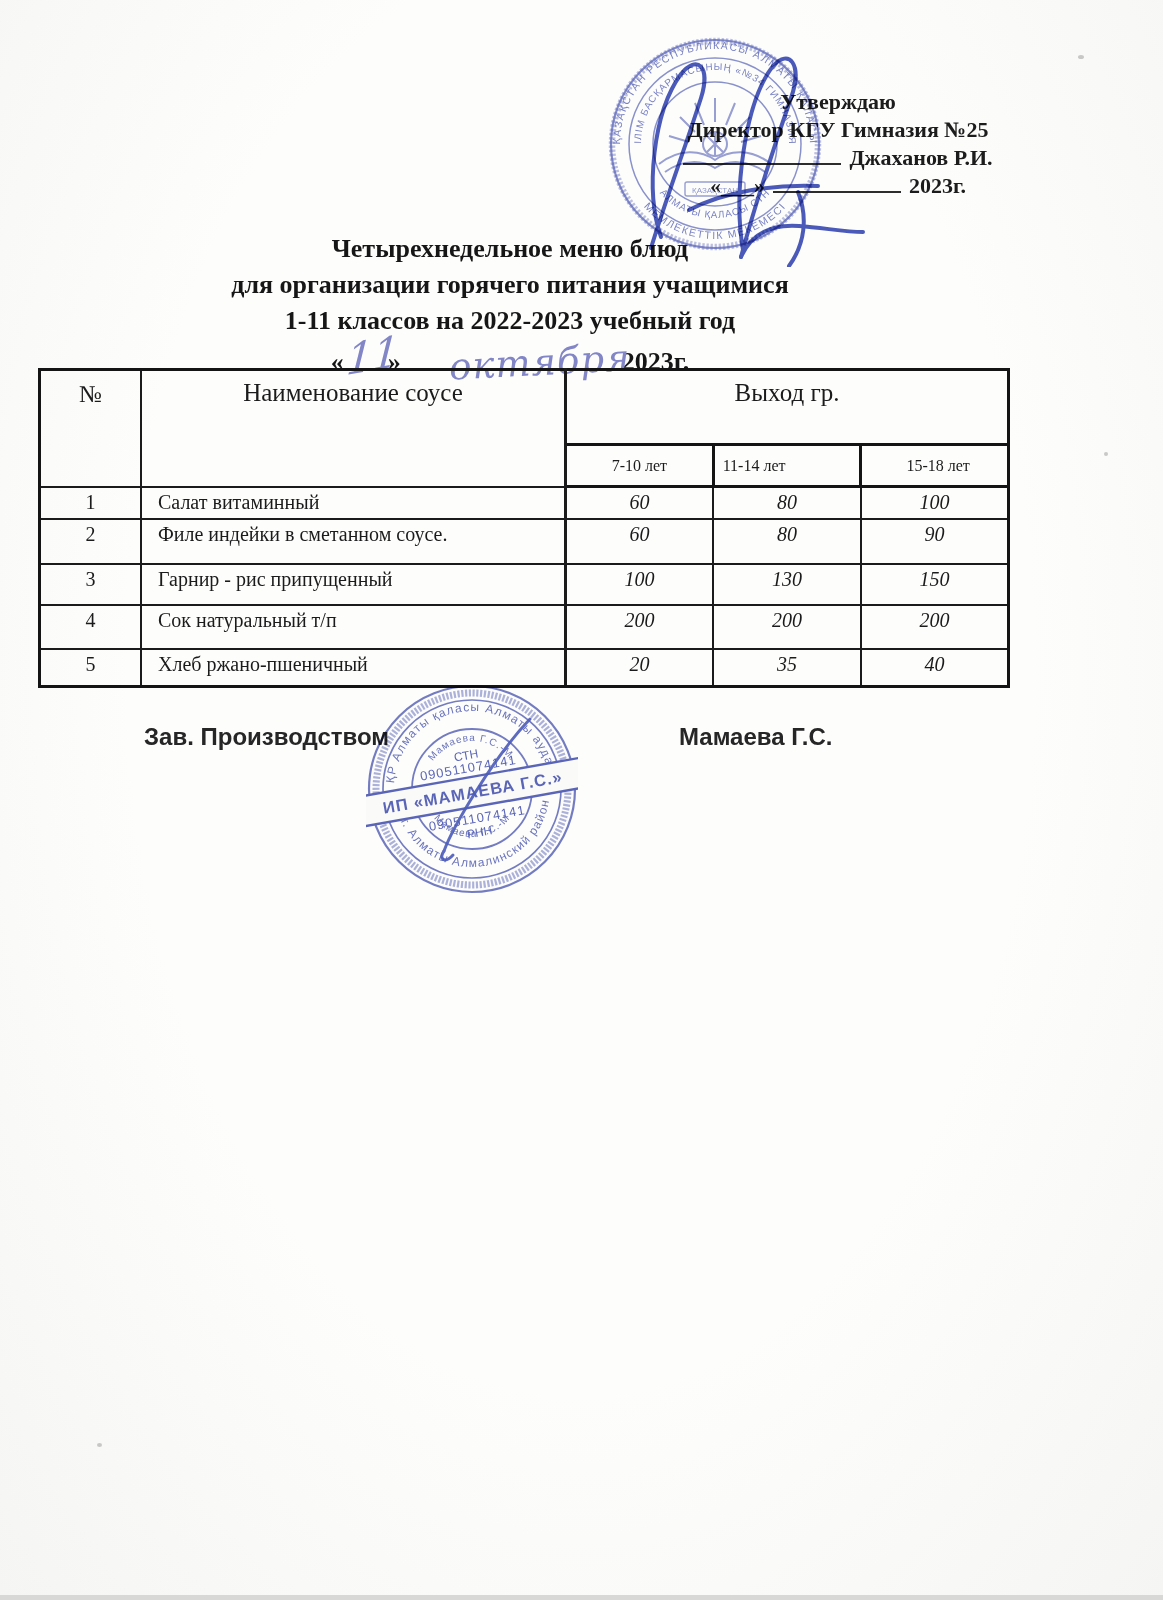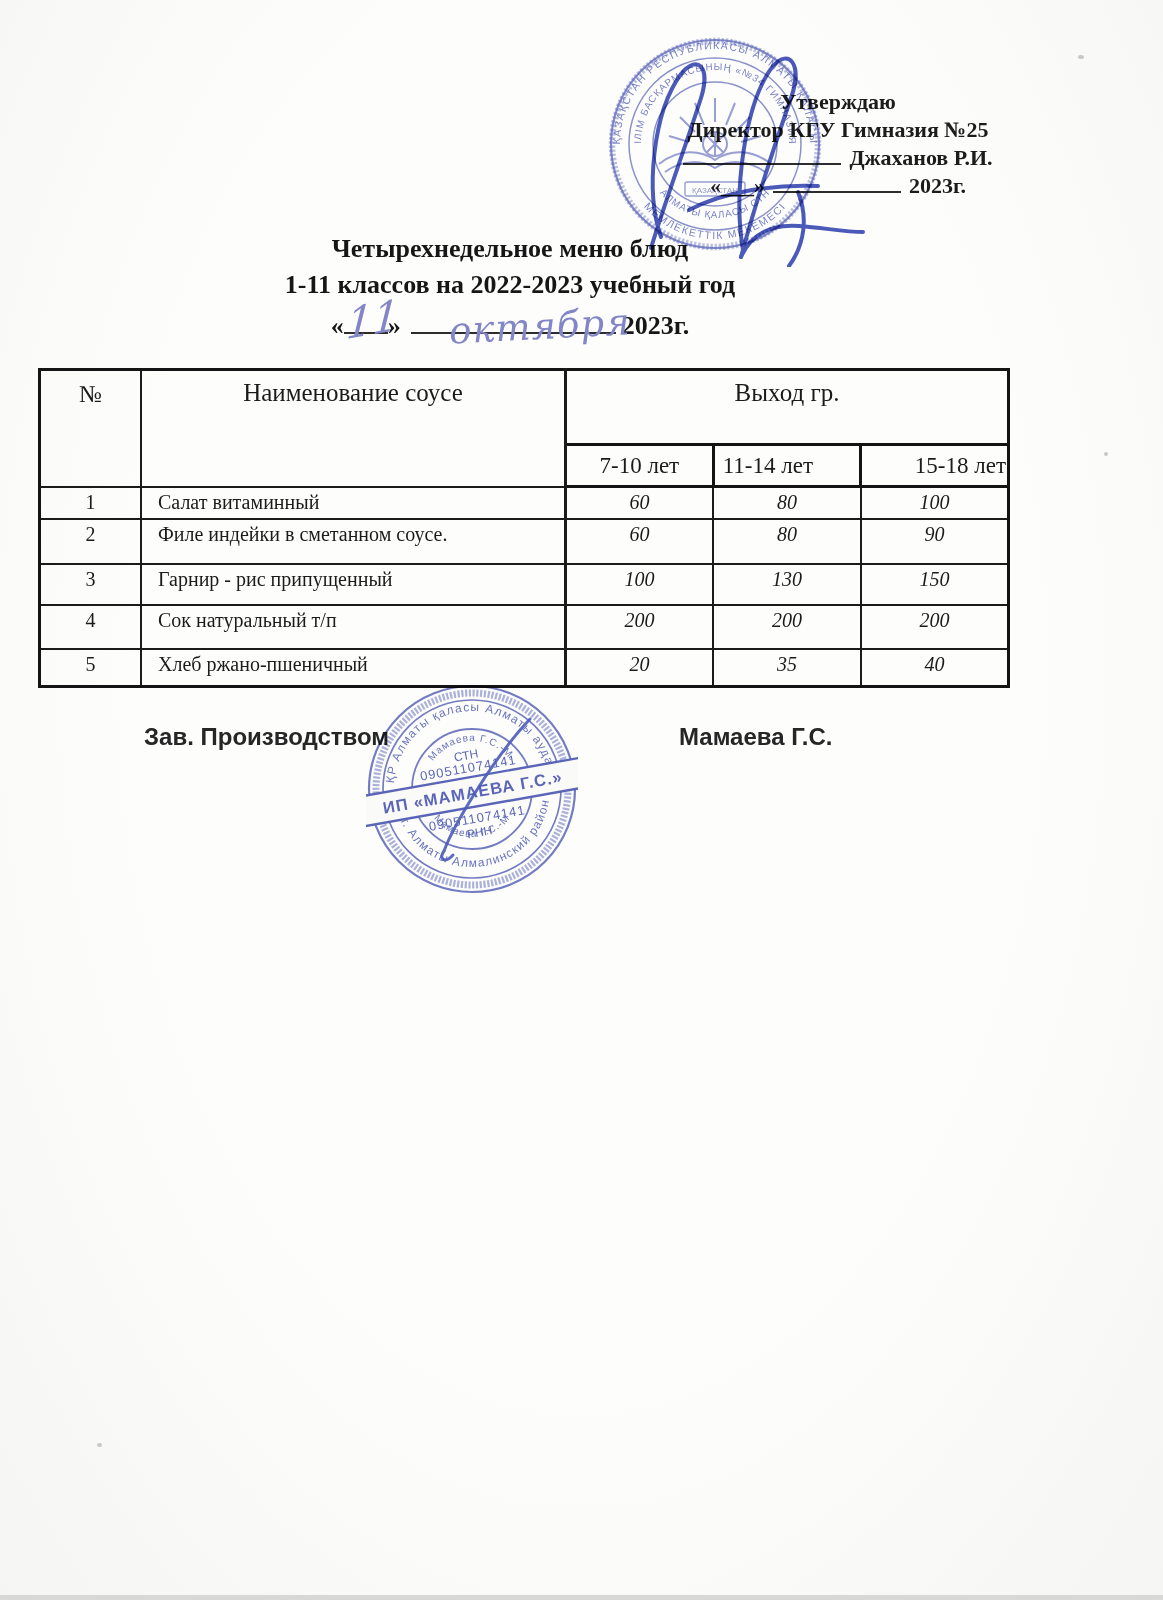--- a/index.html
+++ b/index.html
@@ -41,24 +41,24 @@
     border-collapse:collapse; table-layout:fixed;
     border:3px solid #141414;
     font-family:"Liberation Serif",serif; color:#1b1b1b;
   }
   table.menu th, table.menu td{border:2px solid #1b1b1b; font-weight:normal; overflow:hidden;}
   tr.hrow1{height:75px;}
   tr.hrow2{height:42px;}
   .th-num{width:97px; font-size:24px; vertical-align:top; padding-top:10px; text-align:center;}
   .th-name{width:420px; font-size:25px; vertical-align:top; padding-top:8px; text-align:center; border-right-width:3px !important;}
   .th-out{font-size:25px; vertical-align:top; padding-top:8px; text-align:center; border-bottom:3px solid #141414;}
-  tr.hrow2 th{font-size:23px; border:3px solid #141414; vertical-align:middle;}
+  tr.hrow2 th{font-size:16px; border:3px solid #141414; vertical-align:middle;}
   .th-age1{width:133px; text-align:center;}
   .th-age2{width:162px; text-align:left; padding-left:8px;}
-  .th-age3{width:160px; text-align:right; padding-left:8px;}
+  .th-age3{width:160px; text-align:center; padding-left:8px;}
   table.menu tbody td{font-size:20px; vertical-align:top; padding-top:3px;}
   td.c-num{text-align:center; font-size:22px;}
   td.c-dish{text-align:left; padding-left:16px; border-right-width:3px !important;}
   td.c-val{text-align:center;font-style:italic;}
   tr.r1{height:32px;} tr.r2{height:45px;} tr.r3{height:41px;} tr.r4{height:44px;} tr.r5{height:38px;}
   table.menu tbody tr:last-child td{border-bottom:3px solid #141414;}
   
   .footer-label{
     position:absolute; left:144px; top:723px;
     font-family:"Liberation Sans",sans-serif; font-weight:bold; font-size:24px; color:#262626;
@@ -85,20 +85,21 @@
 
   <div class="approval">
     <div>Утверждаю</div>
     <div>Директор КГУ Гимназия №25</div>
     <div><span class="uline sig-blank"></span><span>Джаханов Р.И.</span></div>
     <div><span>«___»</span><span class="uline date-blank"></span><span>2023г.</span></div>
   </div>
 
   <div class="title-block">
     <div>Четырехнедельное меню блюд</div>
+    <div>для организации горячего питания учащимися</div>
     <div>1-11 классов на 2022-2023 учебный год</div>
     <div class="date-line">
       <span>«</span><span class="day-blank"><span class="hand hand-day">11</span></span><span>»</span><span class="month-blank"><span class="hand hand-month">октября</span></span><span>2023г.</span>
     </div>
   </div>
 
   <table class="menu">
     <thead>
       <tr class="hrow1">
         <th class="th-num" rowspan="2">№</th>

